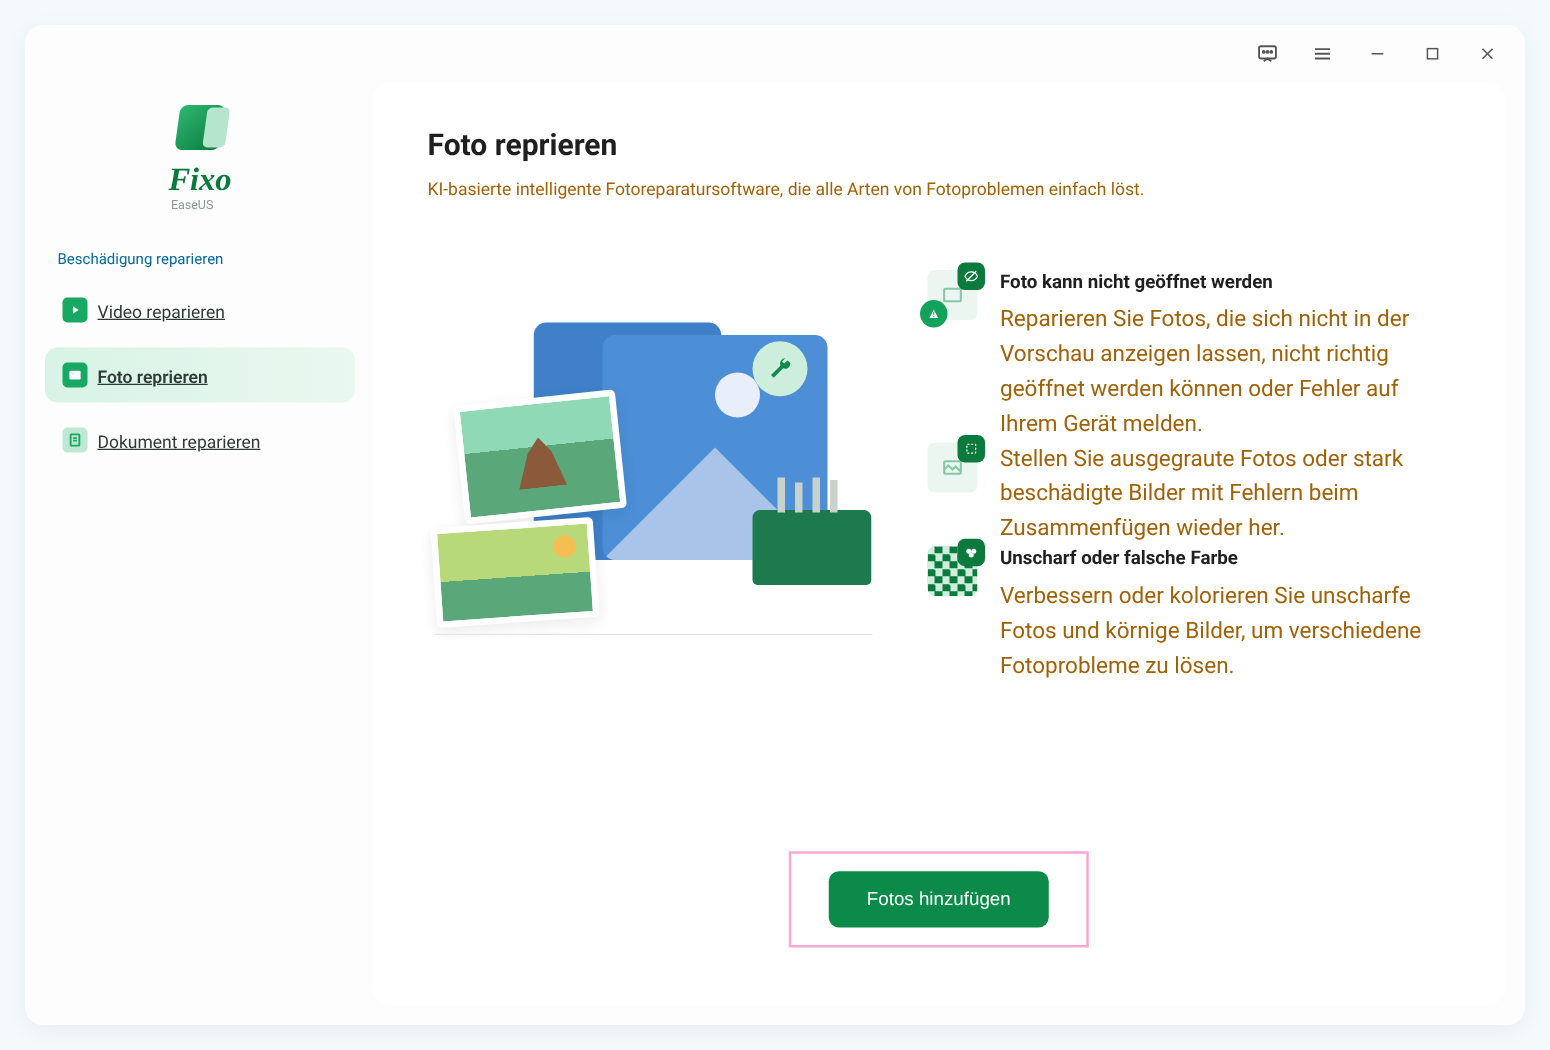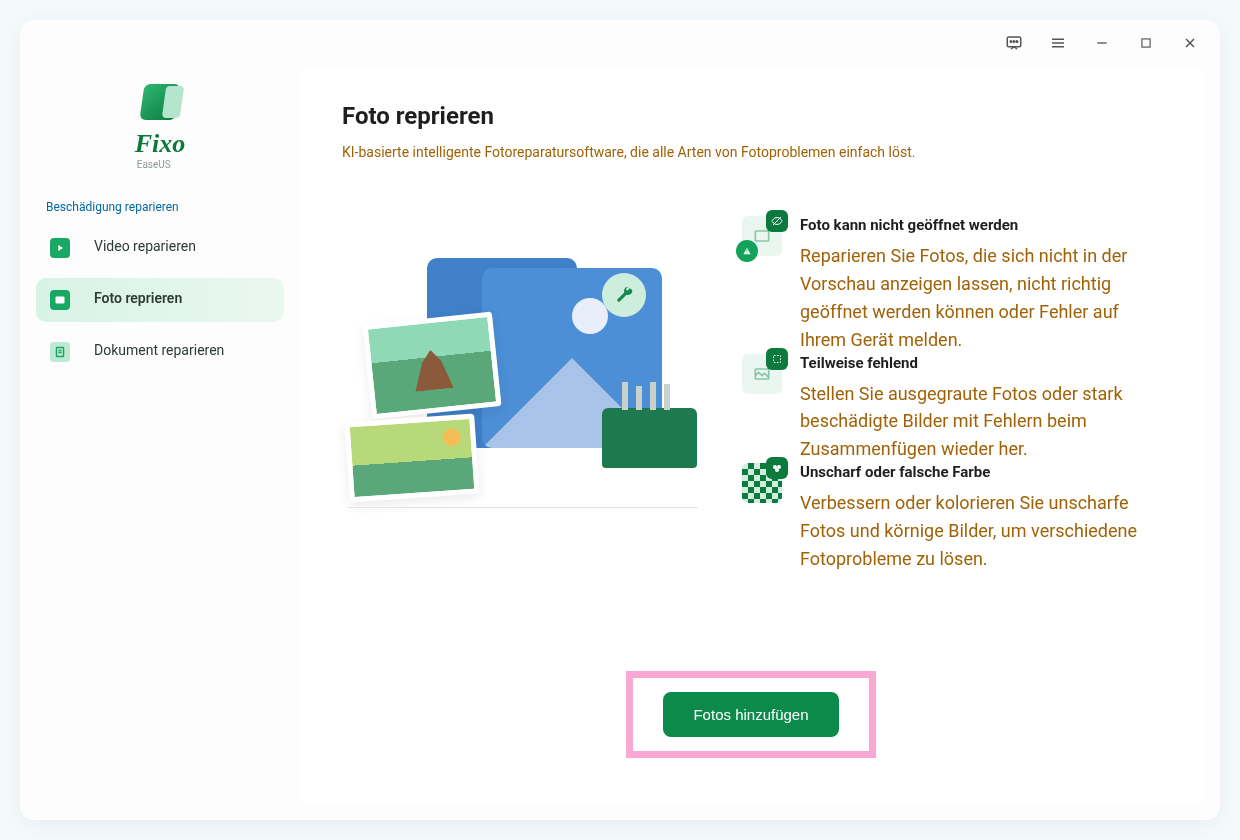--- a/index.html
+++ b/index.html
@@ -84,28 +84,29 @@
     font-style: italic;
   }
   .brand-sub { font-size: 10px; color: #8a9a92; margin-left:2px;}
   .section-label {
     font-size: 12px;
     color: #0369a1;
     padding: 4px 10px 12px 10px;
   }
   .nav-item {
     display: flex;
-    align-items: flex-start;
-    gap: 24px;
+    align-items: flex-end;
+    gap: 8px;
     padding: 12px 14px;
     border-radius: 10px;
     font-size: 14px;
     color: #2e3a35;
     cursor: pointer;
     margin-bottom: 8px;
+    text-decoration: underline;
   }
   .nav-item.active {
     background: linear-gradient(90deg,#d8f3e6,#eaf8f0);
     font-weight: 600;
   }
   .nav-icon {
     width: 20px; height: 20px;
     border-radius: 4px;
     display:flex;align-items:center;justify-content:center;
     font-size:12px;
@@ -222,21 +223,21 @@
     background:#0c7a3d;color:#fff;
     display:flex;align-items:center;justify-content:center;
   }
   .feat-badge.alt{right:auto;left:-6px;top:auto;bottom:-6px;background:#13a25b;border-radius:50%;}
   .feat-title{font-size:15px;font-weight:700;color:#1f1f1f;margin-bottom:8px;}
   .feat-desc{font-size:18px;color:#a16207;line-height:1.55;}
   .cta-wrap{
     display:flex;justify-content:center;margin-top:60px;margin-bottom:10px;
   }
   .cta-highlight{
-    border:7px solid #f9a8d4;
+    border:2px solid #f9a8d4;
     padding:14px 30px;
   }
   .cta-btn{
     background:#0c8a49;
     color:#fff;
     border:none;
     border-radius:8px;
     padding:14px 30px;
     font-size:15px;
     font-weight:500;
@@ -374,21 +375,20 @@
                   <rect x="4" y="6" width="16" height="12" rx="1"></rect>
                   <path d="M4 14l4-4 4 4 3-3 5 5"></path>
                 </svg>
               <span class="feat-badge">
                 <svg width="12" height="12" viewBox="0 0 24 24" fill="none" stroke="currentColor" stroke-width="2" stroke-dasharray="3 3">
                     <rect x="5" y="5" width="14" height="14" rx="1"></rect>
                   </svg>
               </span>
             </div>
             <div>
-              <div class="feat-title">Teilweise fehlend</div>
               <div class="feat-desc">Stellen Sie ausgegraute Fotos oder stark beschädigte Bilder mit Fehlern beim Zusammenfügen wieder her.</div>
             </div>
           </div>
 
           <div class="feature">
             <div class="feat-icon" style="background:conic-gradient(#0c7a3d 25%,#cfeede 0 50%,#0c7a3d 0 75%,#cfeede 0);background-size:12px 12px;">
               <span class="feat-badge">
                 <svg width="12" height="12" viewBox="0 0 24 24" fill="currentColor">
                     <circle cx="8" cy="10" r="4"></circle>
                     <circle cx="16" cy="10" r="4"></circle>

